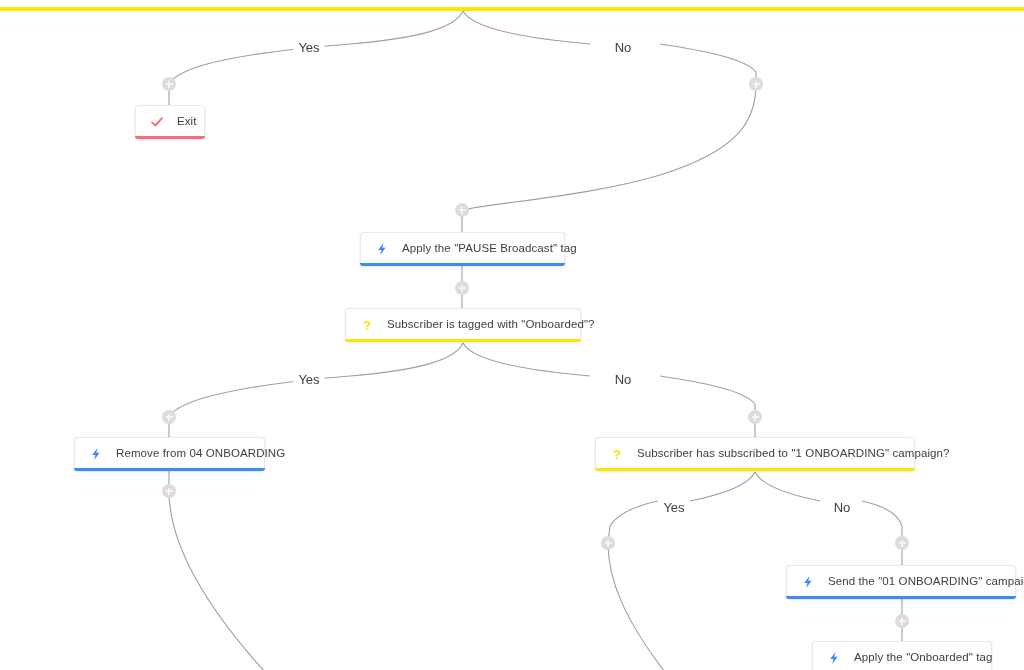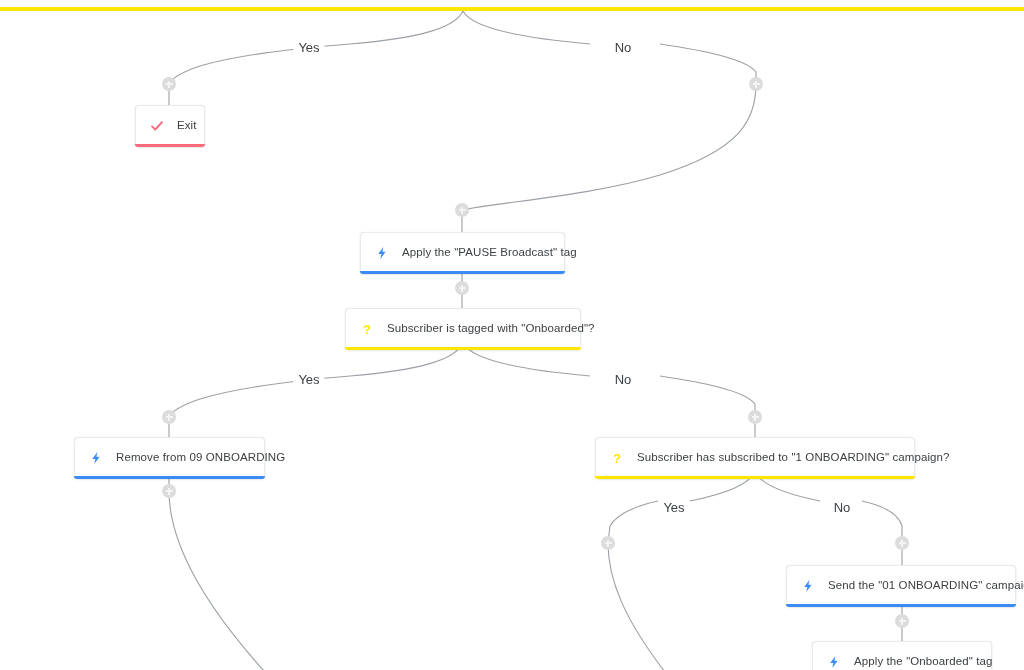--- a/index.html
+++ b/index.html
@@ -41,21 +41,21 @@
   
   .node {
     position: absolute;
     box-sizing: border-box;
     background: #ffffff;
     border: 1px solid #e8eaed;
     border-radius: 4px;
     box-shadow: 0 1px 2px rgba(60,64,67,0.12), 0 0 1px rgba(60,64,67,0.10);
     display: flex;
     align-items: center;
-    height: 42px;
+    height: 34px;
     padding: 0 14px 0 12px;
     z-index: 5;
   }
   .node::after {
     content: "";
     position: absolute;
     left: -1px;
     right: -1px;
     bottom: -1px;
     height: 3px;
@@ -194,21 +194,21 @@
     </span>
     <span class="label">Subscriber is tagged with "Onboarded"?</span>
   </div>
 
   <div class="node action" style="left:74px; top:437px; width:191px;">
     <span class="icon">
       <svg width="14" height="14" viewBox="0 0 14 14" xmlns="http://www.w3.org/2000/svg">
         <path d="M8.4 1 L3.2 8.1 L6.4 8.1 L5.3 13 L10.6 5.7 L7.4 5.7 Z" fill="#3b8bf4"></path>
       </svg>
     </span>
-    <span class="label">Remove from 09 ONBOARDING</span>
+    <span class="label">Remove from 04 ONBOARDING</span>
   </div>
 
   <div class="node question" style="left:595px; top:437px; width:320px;">
     <span class="icon">
       <svg width="14" height="14" viewBox="0 0 14 14" xmlns="http://www.w3.org/2000/svg">
         <text x="7" y="11.6" text-anchor="middle" font-family="Liberation Sans, sans-serif" font-size="13" font-weight="bold" fill="#ffe600">?</text>
       </svg>
     </span>
     <span class="label">Subscriber has subscribed to "1 ONBOARDING" campaign?</span>
   </div>

